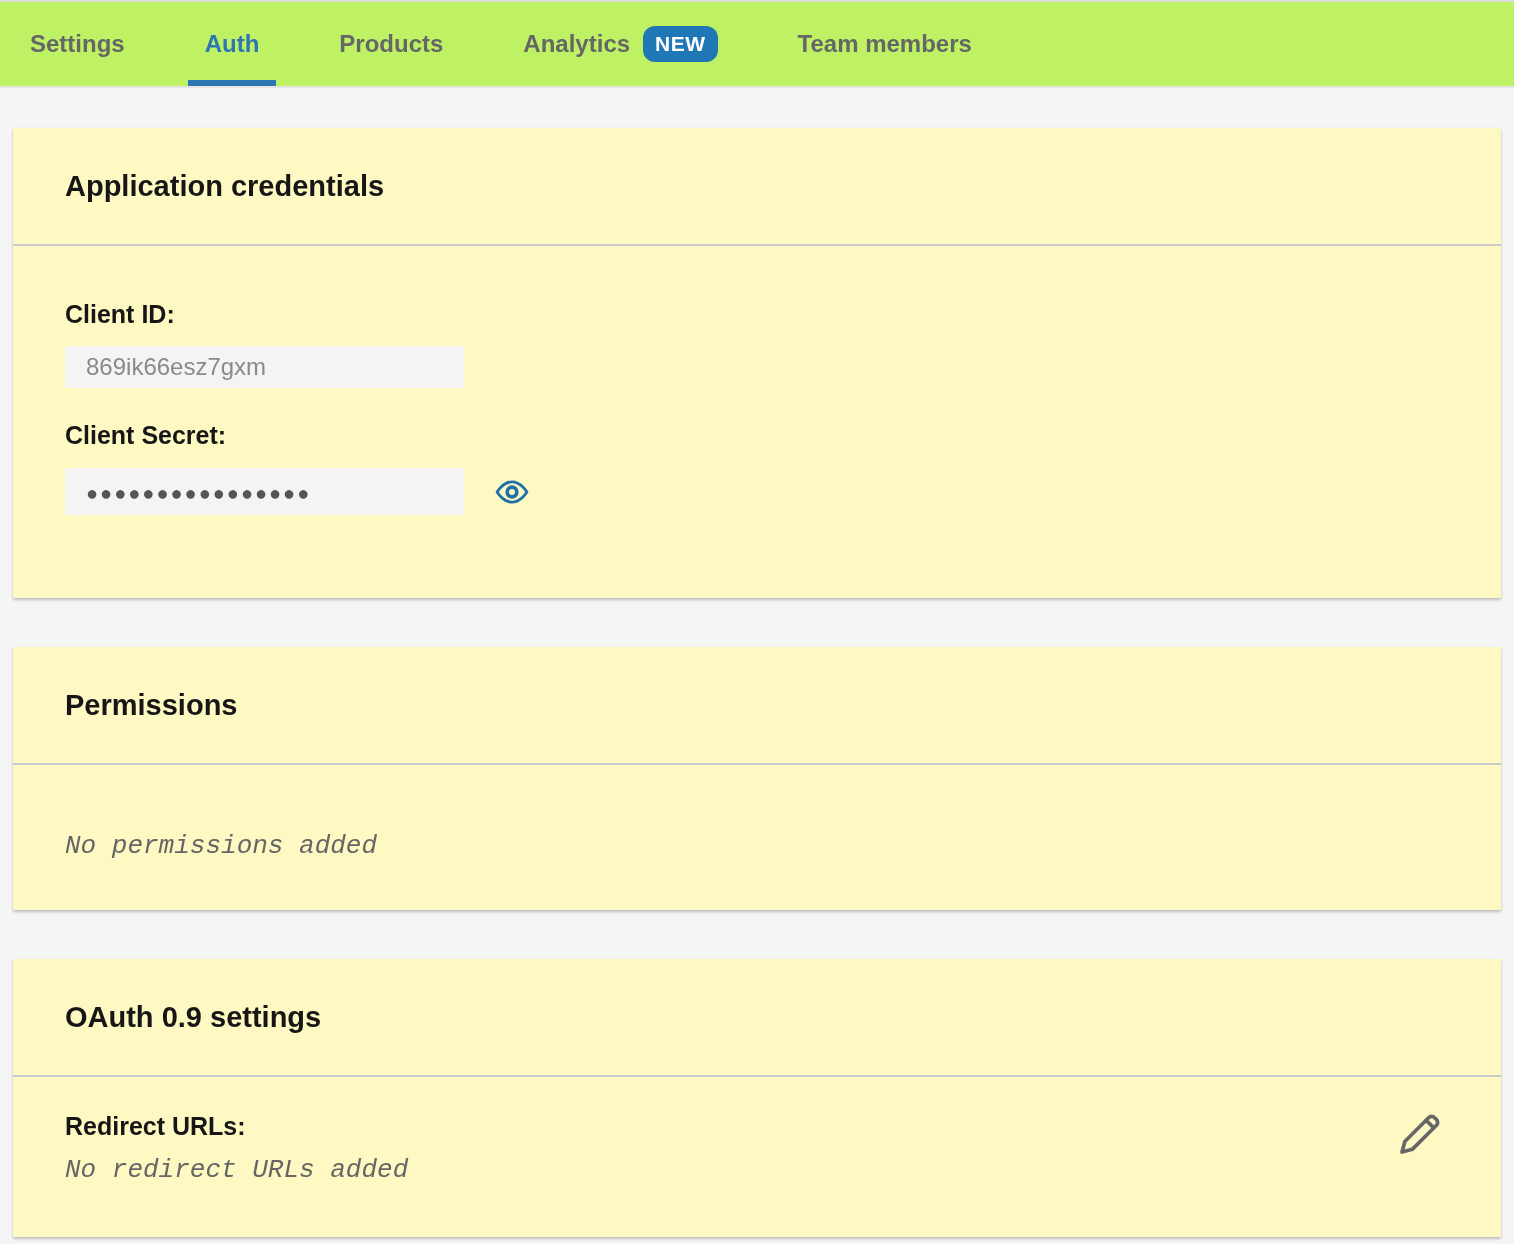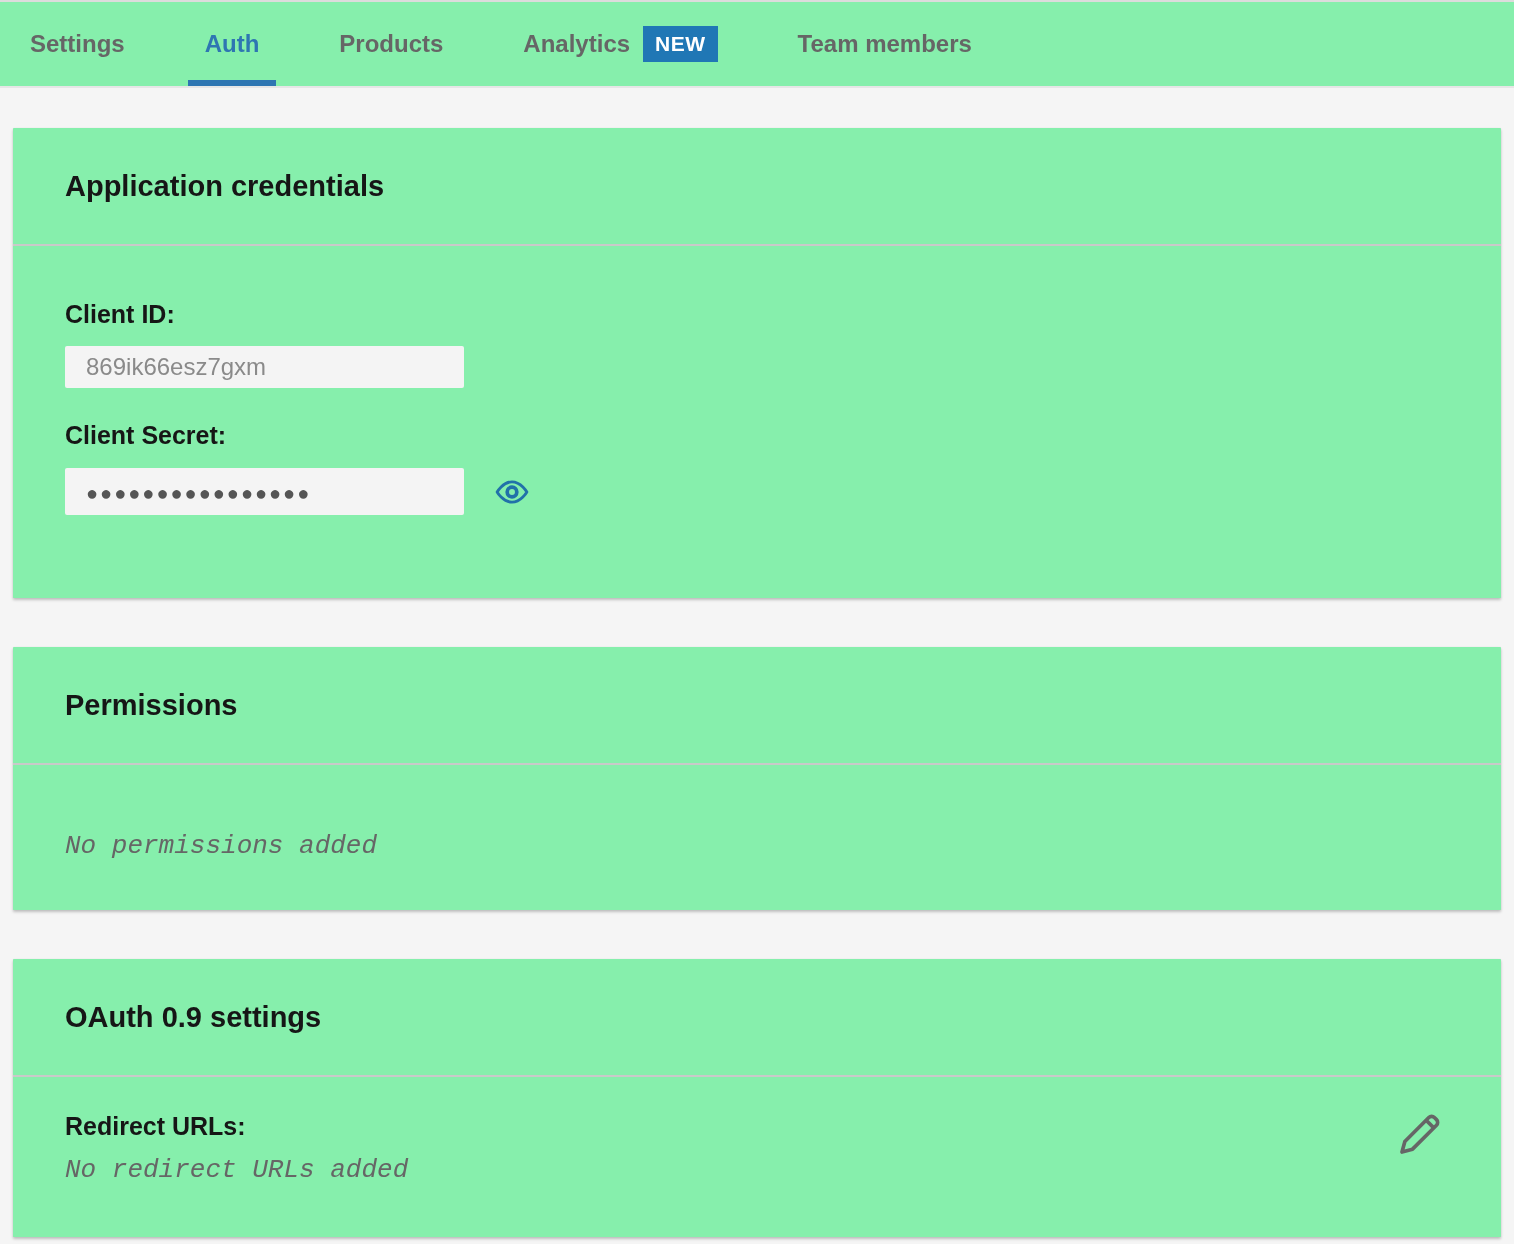--- a/index.html
+++ b/index.html
@@ -7,21 +7,21 @@
   body {
     background:#f5f5f5;
     font-family:"Liberation Sans", sans-serif;
     color:#1b1b1b;
     overflow:hidden;
   }
 
   
   .tabbar {
     height:88px;
-    background:#86efac;
+    background:#bef264;
     border-top:2px solid #dcdcdc;
     border-bottom:2px solid #e6e6e6;
     display:flex;
     align-items:stretch;
     padding-left:30px;
     gap:80px;
   }
   .tab {
     position:relative;
     display:flex;
@@ -43,28 +43,28 @@
     height:6px;
     background:var(--active-tab,#2e76b2);
   }
   .badge {
     background:var(--badge,#2077b5);
     color:#ffffff;
     font-size:21px;
     font-weight:700;
     line-height:1;
     padding:7px 12px 8px;
-    border-radius:0;
+    border-radius:12px;
     letter-spacing:0.5px;
   }
 
   
   main { padding:0 13px; }
   .card {
-    background:#86efac;
+    background:#fef9c3;
     box-shadow:0 2px 3px rgba(0,0,0,0.22), 0 0 1px rgba(0,0,0,0.12);
     border-radius:1px;
   }
   .card-1 { margin-top:40px; }
   .card-2 { margin-top:49px; }
   .card-3 { margin-top:49px; }
   .card-header {
     height:118px;
     display:flex;
     align-items:center;

